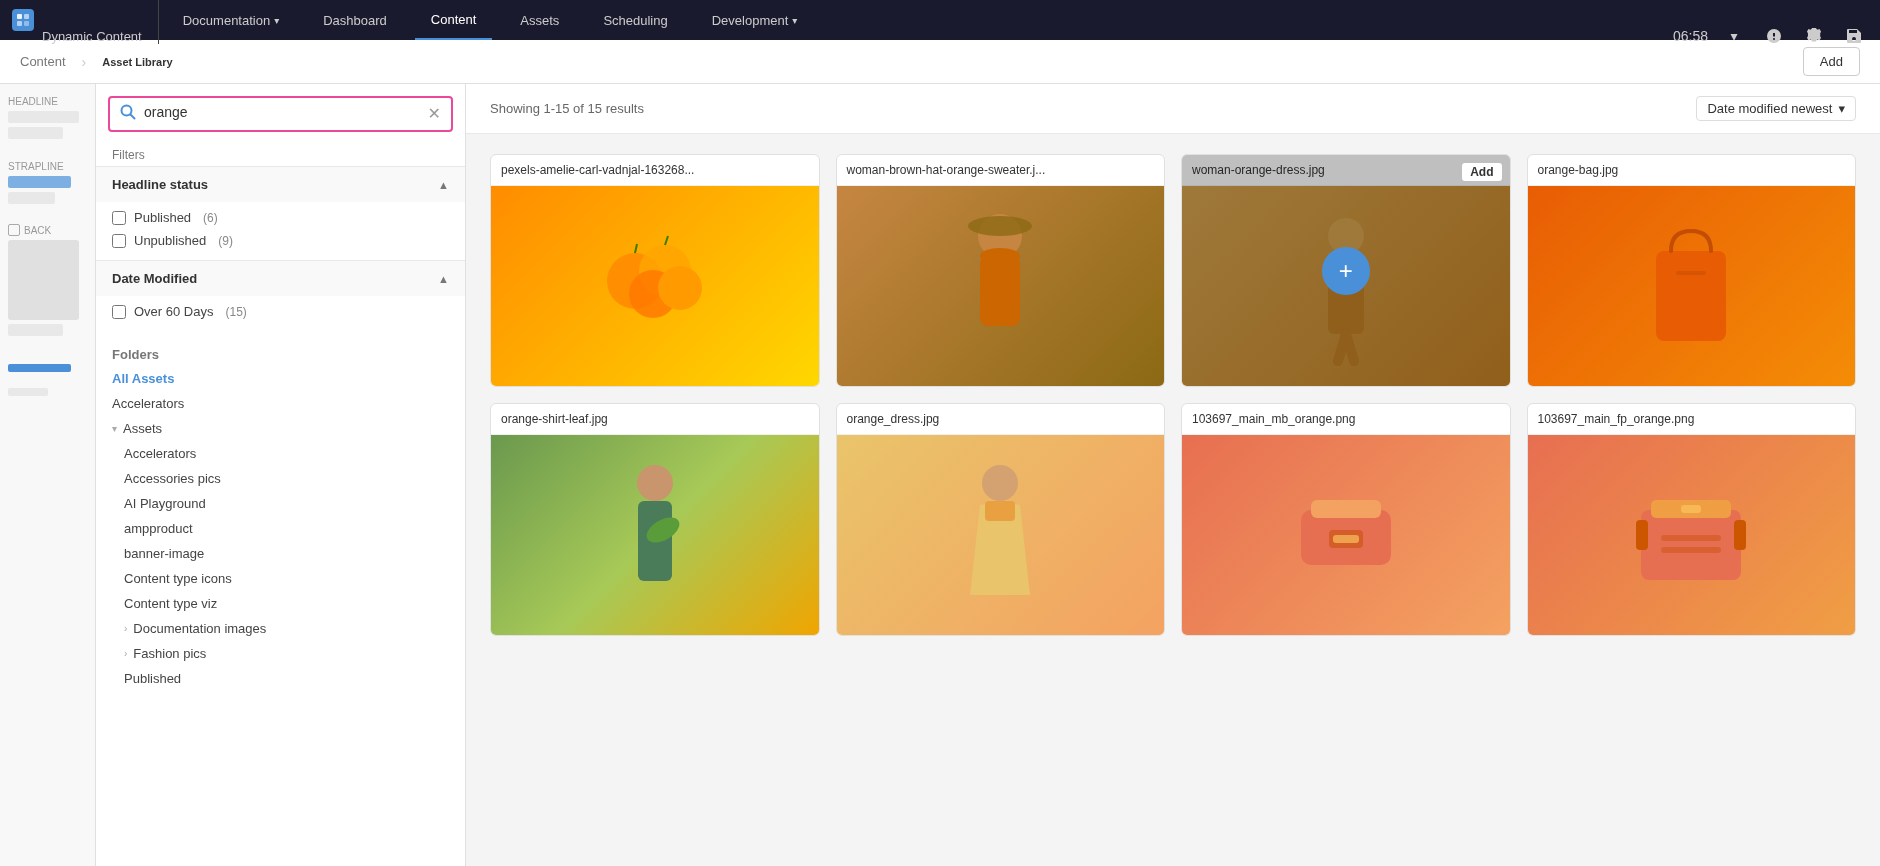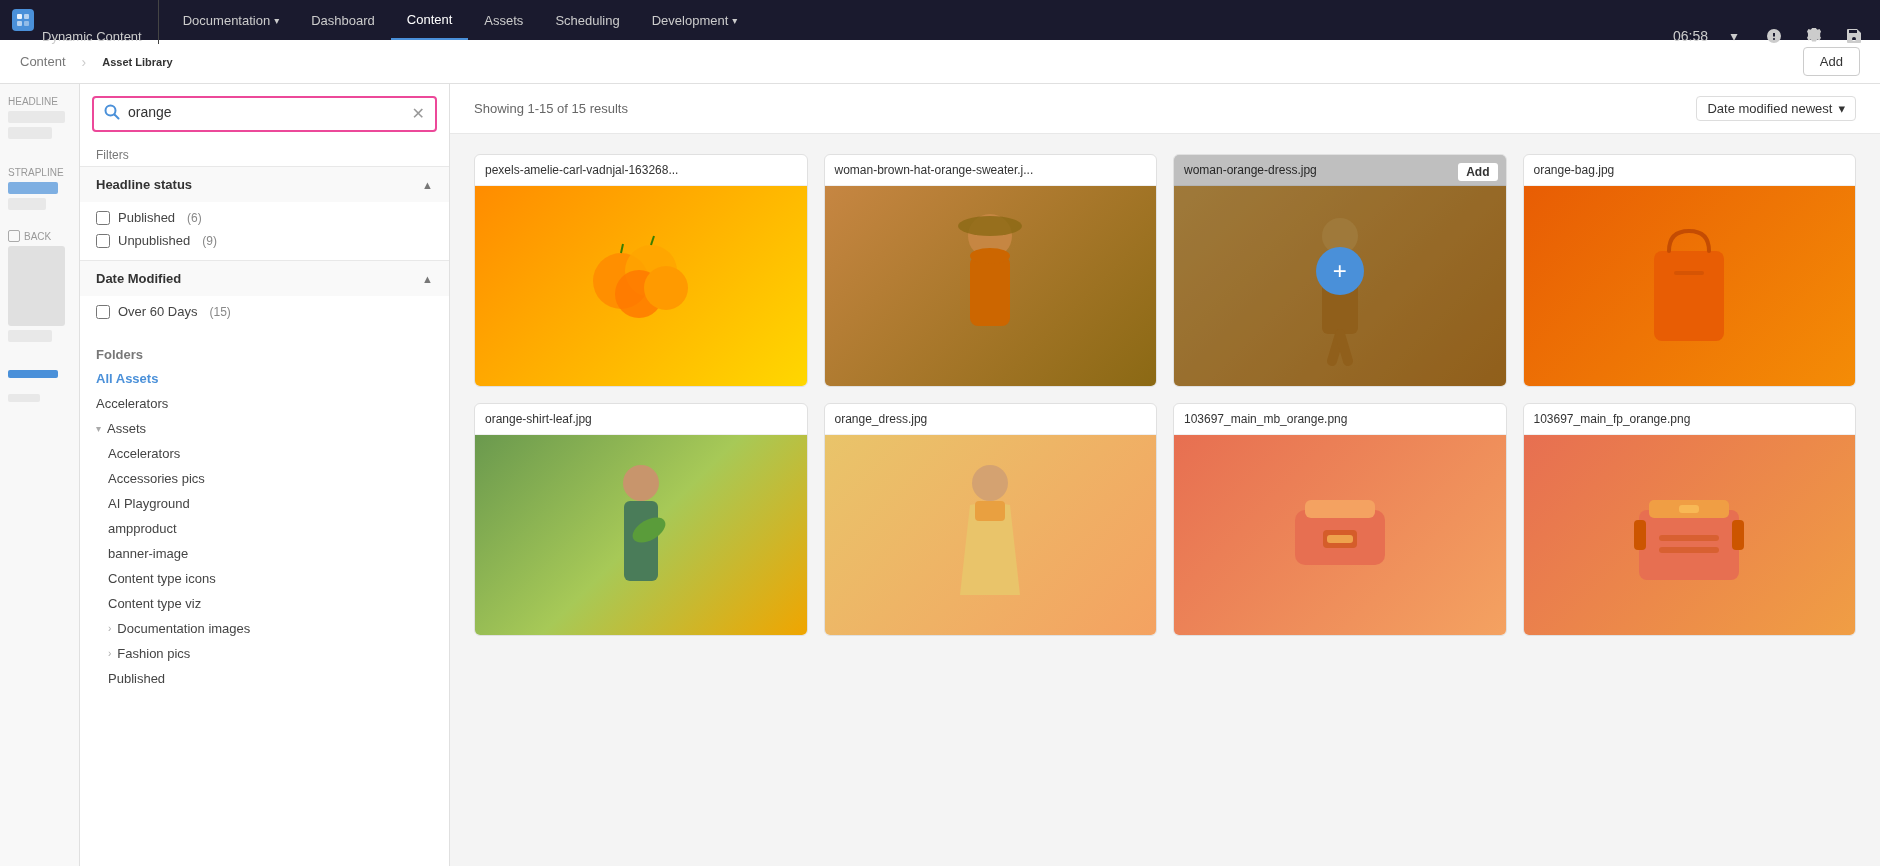--- a/index.html
+++ b/index.html
@@ -6,21 +6,21 @@
     body { font-family: -apple-system, BlinkMacSystemFont, 'Segoe UI', sans-serif; background: #f4f4f4; font-size: 14px; color: #333; }
 
     
     .top-nav {
       display: flex; align-items: center; height: 40px;
       background: #1a1a2e; color: #fff; padding: 0 12px; gap: 0;
     }
     .top-nav-logo { display: flex; align-items: center; gap: 8px; padding: 0 16px 0 0; border-right: 1px solid #444; margin-right: 8px; }
     .top-nav-logo-icon { width: 22px; height: 22px; background: #4a90d9; border-radius: 4px; display: flex; align-items: center; justify-content: center; font-size: 10px; color: #fff; font-weight: bold; }
     .top-nav-app-name { font-size: 13px; color: #ccc; margin-top: 32px; }
-    .top-nav-items { display: flex; align-items: flex-start; flex: 1; gap: 0; }
+    .top-nav-items { display: flex; align-items: flex-start; flex: 1; gap: 12px; }
     .nav-item { padding: 0 16px; height: 40px; display: flex; align-items: center; font-size: 13px; color: #ccc; cursor: pointer; position: relative; gap: 4px; }
     .nav-item.active { color: #fff; border-bottom: 2px solid #4a90d9; }
     .nav-item .chevron { font-size: 10px; }
     .top-nav-right { display: flex; align-items: center; gap: 12px; margin-left: auto; margin-top: 32px; }
     .top-nav-time { font-size: 14px; color: #ccc; }
     .top-nav-icon-btn { width: 28px; height: 28px; display: flex; align-items: center; justify-content: center; cursor: pointer; color: #ccc; border-radius: 4px; }
 
     
     .secondary-nav {
       display: flex; align-items: center; height: 44px;
@@ -29,21 +29,21 @@
     }
     .secondary-nav-title { font-size: 11px; font-weight: 600; color: #333; }
     .secondary-nav-breadcrumb { font-size: 13px; color: #777; }
     .secondary-nav-right { margin-left: auto; }
     .btn-add { background: #fff; border: 1px solid #ccc; border-radius: 4px; padding: 6px 16px; font-size: 13px; cursor: pointer; color: #333; }
 
     
     .main-layout { display: flex; height: calc(100vh - 84px); overflow: hidden; }
 
     
-    .left-sidebar { width: 80px; background: #f8f8f8; border-right: 1px solid #e0e0e0; display: flex; flex-direction: column; padding: 12px 0; overflow: hidden; flex-shrink: 0; }
+    .left-sidebar { width: 96px; background: #f8f8f8; border-right: 1px solid #e0e0e0; display: flex; flex-direction: column; padding: 12px 0; overflow: hidden; flex-shrink: 0; }
     .sidebar-section { padding: 0 8px; margin-bottom: 8px; }
     .sidebar-label { font-size: 10px; color: #999; text-transform: uppercase; margin-bottom: 4px; }
     .sidebar-text-block { background: #e8e8e8; height: 12px; border-radius: 2px; margin-bottom: 4px; }
 
     
     .filter-panel {
       width: 370px; background: #fff; border-right: 1px solid #e0e0e0;
       display: flex; flex-direction: column; overflow-y: auto; flex-shrink: 0;
     }
     .search-bar-wrapper { padding: 12px 12px 8px; }
@@ -183,21 +183,21 @@
 </div>
 
 <div class="main-layout">
 
   <div class="left-sidebar">
     <div class="sidebar-section">
       <div class="sidebar-label">Headline</div>
       <div class="sidebar-text-block" style="width:90%"></div>
       <div class="sidebar-text-block" style="width:70%"></div>
     </div>
-    <div class="sidebar-section" style="margin-top:16px">
+    <div class="sidebar-section" style="margin-top:10px">
       <div class="sidebar-label">Strapline</div>
       <div class="sidebar-text-block" style="width:80%; background:#4a90d9; opacity:0.7"></div>
       <div class="sidebar-text-block" style="width:60%"></div>
     </div>
     <div class="sidebar-section" style="margin-top:8px">
       <div style="display:flex;align-items:center;gap:4px; margin-bottom:4px">
         <div style="width:12px;height:12px;border:1.5px solid #aaa;border-radius:2px;cursor:pointer"></div>
         <div class="sidebar-label" style="margin:0">Back</div>
       </div>
       <div style="width:90%;height:80px;background:#e0e0e0;border-radius:3px;margin-bottom:4px"></div>

